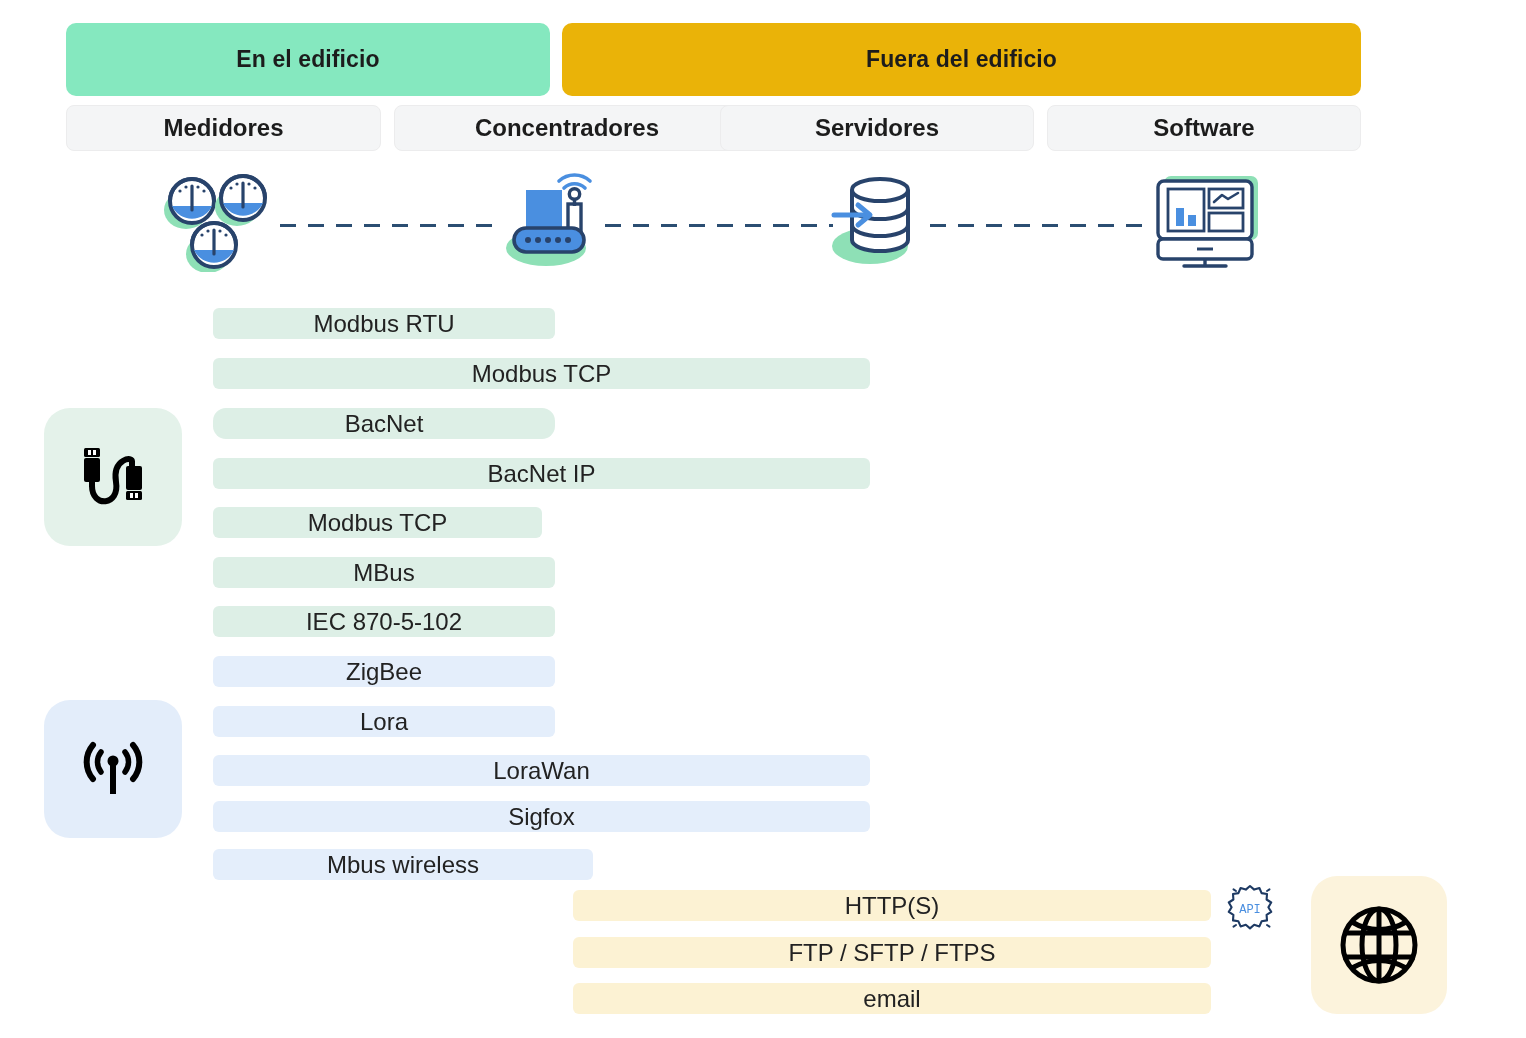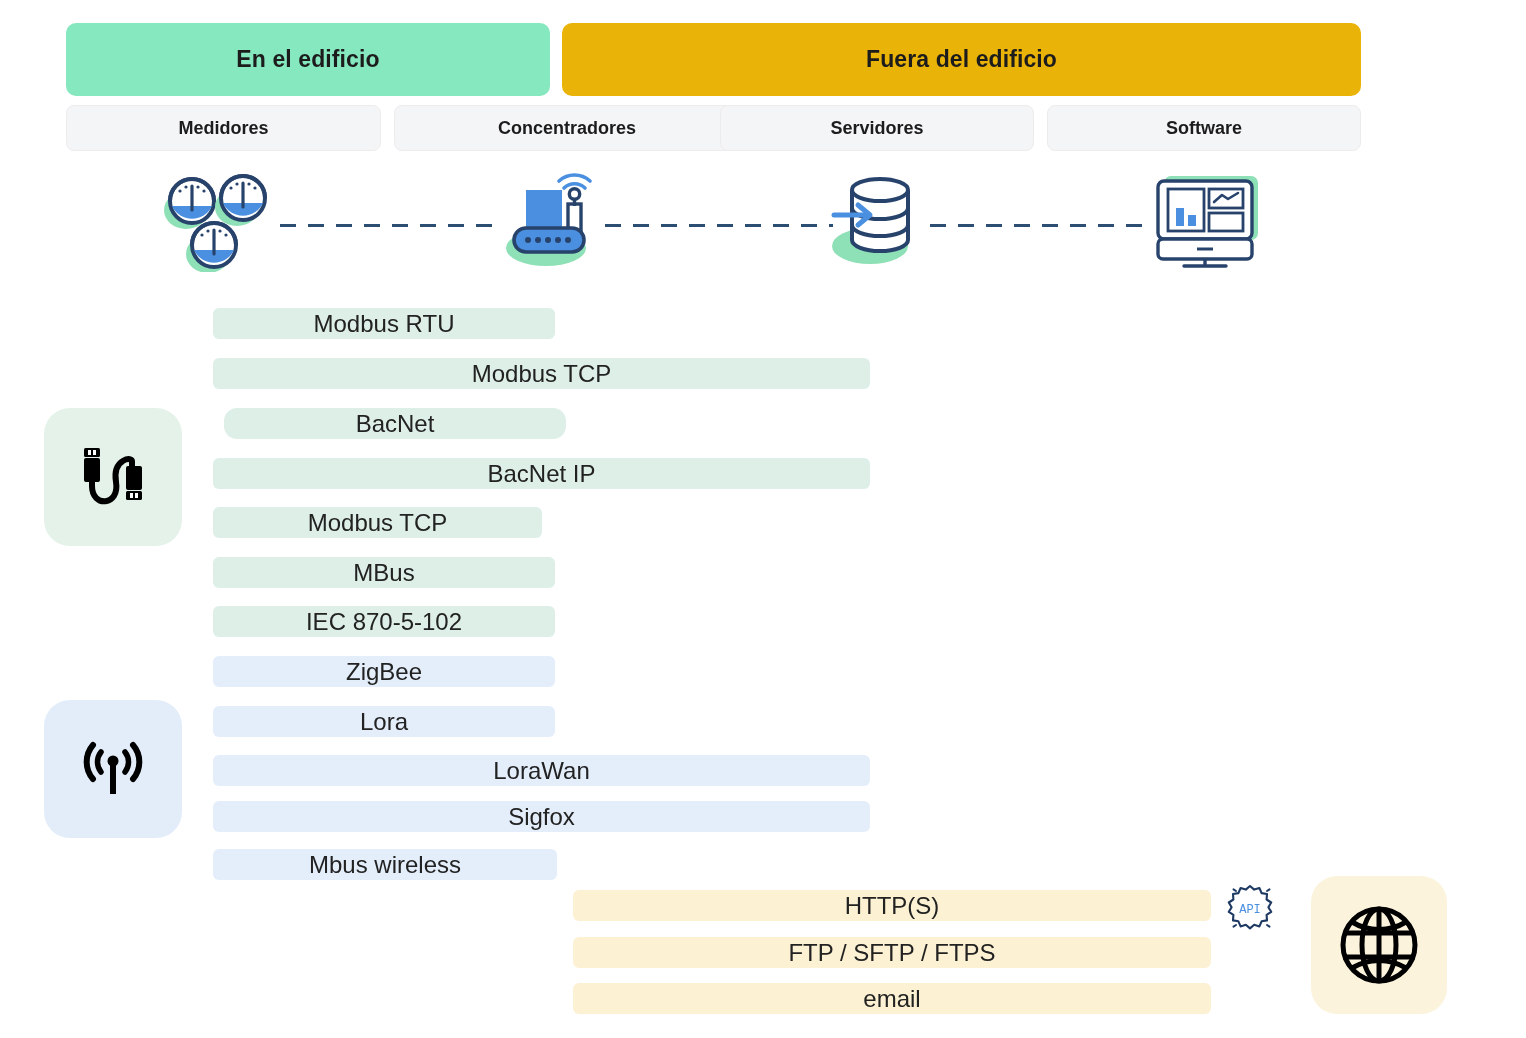--- a/index.html
+++ b/index.html
@@ -33,21 +33,21 @@
   .colhdr {
     position: absolute;
     top: 105px;
     height: 46px;
     background: #f4f5f6;
     border: 1px solid #ececed;
     border-radius: 8px;
     display: flex;
     align-items: center;
     justify-content: center;
-    font-size: 18px;
+    font-size: 24px;
     font-weight: bold;
     color: #1c1c1c;
   }
   .colhdr-0 { left: 66px;   width: 315px; }
   .colhdr-1 { left: 394px;  width: 346px; }
   .colhdr-2 { left: 720px;  width: 314px; }
   .colhdr-3 { left: 1047px; width: 314px; }
 
   
   .iconslot { position: absolute; top: 168px; height: 104px; }
@@ -263,21 +263,21 @@
     </svg>
   </div>
 
   <div id="bars-layer">
       <div class="bar green" style="left: 213px; top: 308px; width: 342px;">
         <span>Modbus RTU</span>
       </div>
       <div class="bar green" style="left: 213px; top: 358px; width: 657px;">
         <span>Modbus TCP</span>
       </div>
-      <div class="bar green" style="left: 224px; top: 408px; width: 342px; border-radius: 13px;">
+      <div class="bar green" style="left: 213px; top: 408px; width: 342px; border-radius: 13px;">
         <span>BacNet</span>
       </div>
       <div class="bar green" style="left: 213px; top: 458px; width: 657px;">
         <span>BacNet IP</span>
       </div>
       <div class="bar green" style="left: 213px; top: 507px; width: 329px;">
         <span>Modbus TCP</span>
       </div>
       <div class="bar green" style="left: 213px; top: 557px; width: 342px;">
         <span>MBus</span>
@@ -290,21 +290,21 @@
       </div>
       <div class="bar blue" style="left: 213px; top: 706px; width: 342px;">
         <span>Lora</span>
       </div>
       <div class="bar blue" style="left: 213px; top: 755px; width: 657px;">
         <span>LoraWan</span>
       </div>
       <div class="bar blue" style="left: 213px; top: 801px; width: 657px;">
         <span>Sigfox</span>
       </div>
-      <div class="bar blue" style="left: 213px; top: 849px; width: 344px;">
+      <div class="bar blue" style="left: 213px; top: 849px; width: 380px;">
         <span>Mbus wireless</span>
       </div>
       <div class="bar yellow" style="left: 573px; top: 890px; width: 638px;">
         <span>HTTP(S)</span>
       </div>
       <div class="bar yellow" style="left: 573px; top: 937px; width: 638px;">
         <span>FTP / SFTP / FTPS</span>
       </div>
       <div class="bar yellow" style="left: 573px; top: 983px; width: 638px;">
         <span>email</span>

